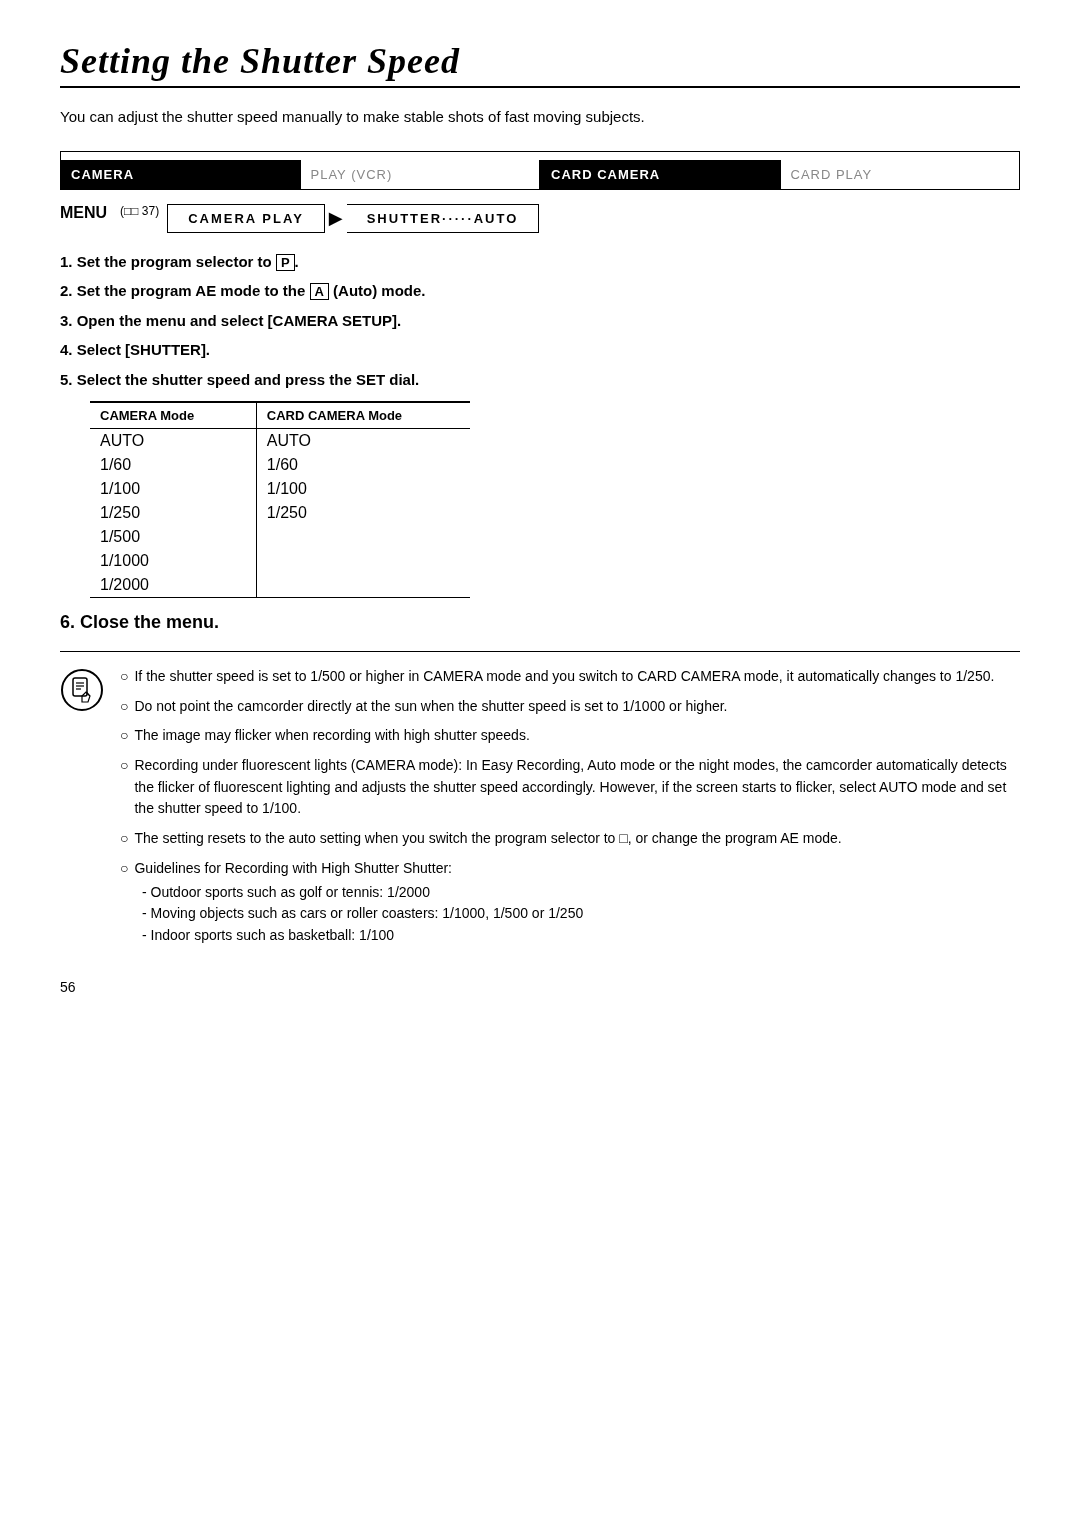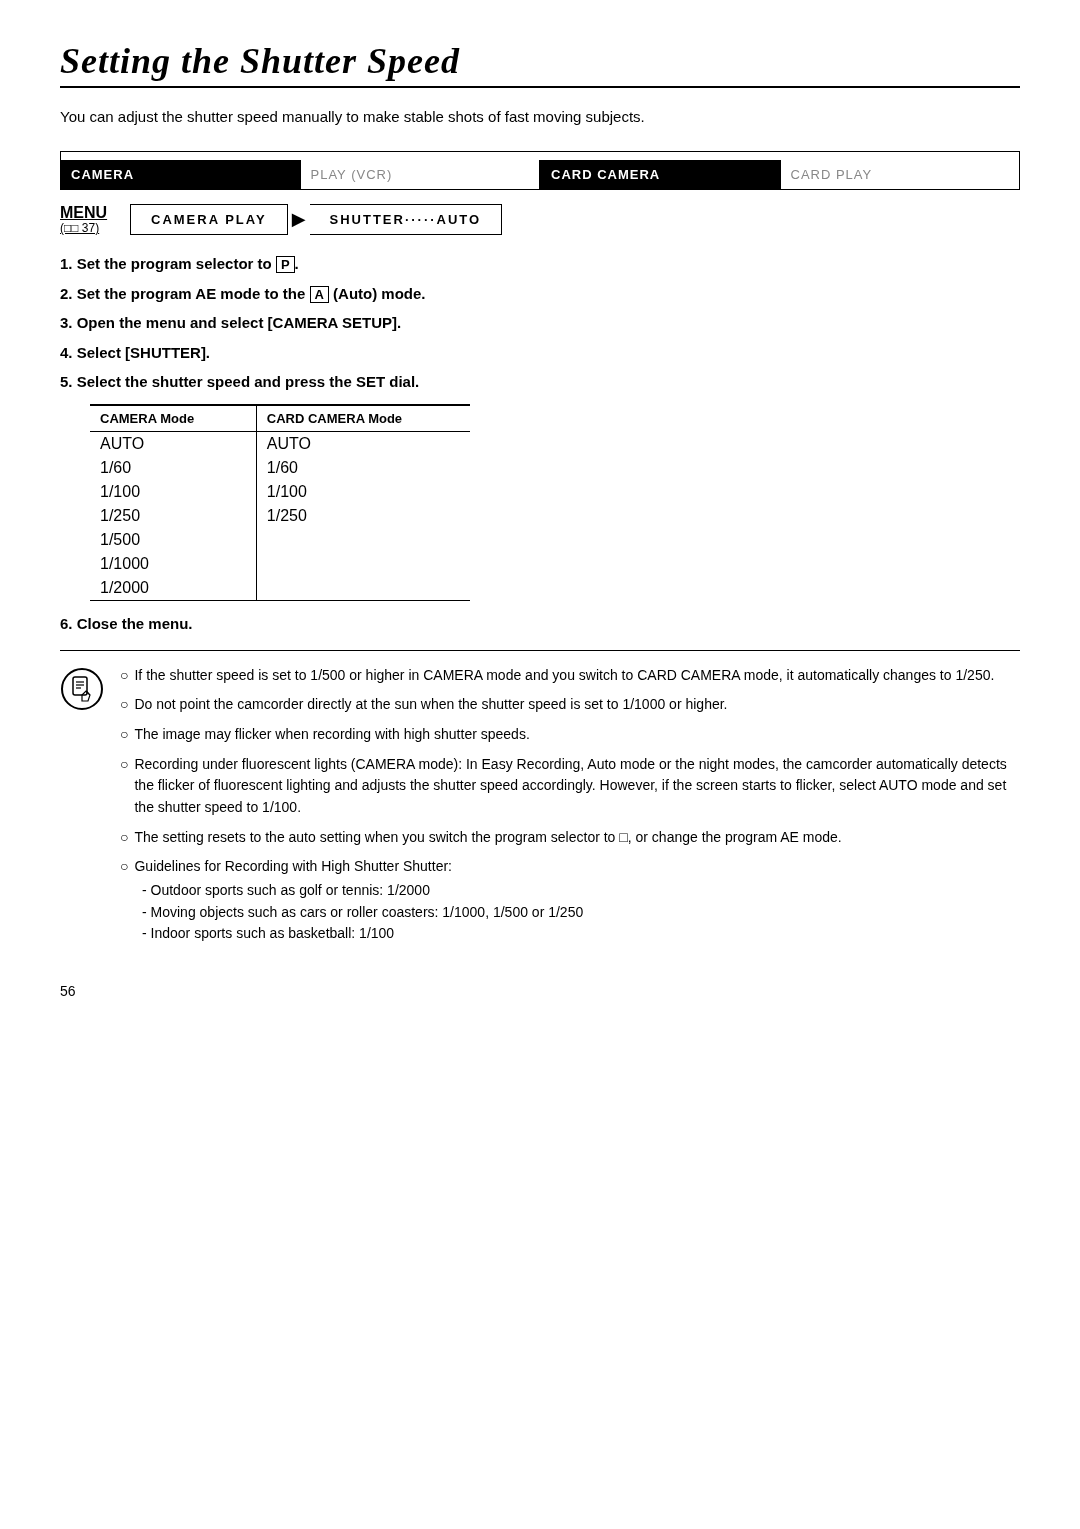--- a/index.html
+++ b/index.html
@@ -148,21 +148,21 @@
     .speed-table td.right-col {
       border-left: 1.5px solid #000;
     }
     .speed-table tr.last-row td {
       border-bottom: 1.5px solid #000;
     }
 
     
     .step-last {
       font-weight: bold;
-      font-size: 15px;
+      font-size: 18px;
       margin-bottom: 18px;
     }
 
     
     .section-rule {
       border: none;
       border-top: 1.5px solid #000;
       margin: 16px 0 14px 0;
     }
 
@@ -179,40 +179,40 @@
       margin-top: 2px;
     }
     .notes-list {
       flex: 1;
     }
 
     
     .page-number {
       text-align: left;
       font-size: 14px;
-      margin-top: 30px;
+      margin-top: 24px;
     }
   </style>
 </head>
 <body>
 
 <h1 class="page-title">Setting the Shutter Speed</h1>
 <hr class="title-rule">
 
 <p class="intro-text">You can adjust the shutter speed manually to make stable shots of fast moving subjects.</p>
 
 <div class="mode-tabs">
   <div class="mode-tab active">CAMERA</div>
   <div class="mode-tab inactive bold-border">PLAY (VCR)</div>
   <div class="mode-tab active">CARD CAMERA</div>
   <div class="mode-tab inactive">CARD PLAY</div>
 </div>
 
 <div class="menu-nav">
-  <div style="display:flex;flex-direction:column;justify-content:center;min-width:70px;padding-right:8px;text-decoration:underline;">
+  <div style="display:flex;flex-direction:row;justify-content:center;min-width:70px;padding-right:8px;">
     <span class="menu-label">MENU</span>
     <span class="menu-label-sub">(□□ 37)</span>
   </div>
   <div class="menu-box">CAMERA  PLAY</div>
   <div class="menu-arrow">▶</div>
   <div class="menu-box2">SHUTTER·····AUTO</div>
 </div>
 
 <div class="steps">
 

